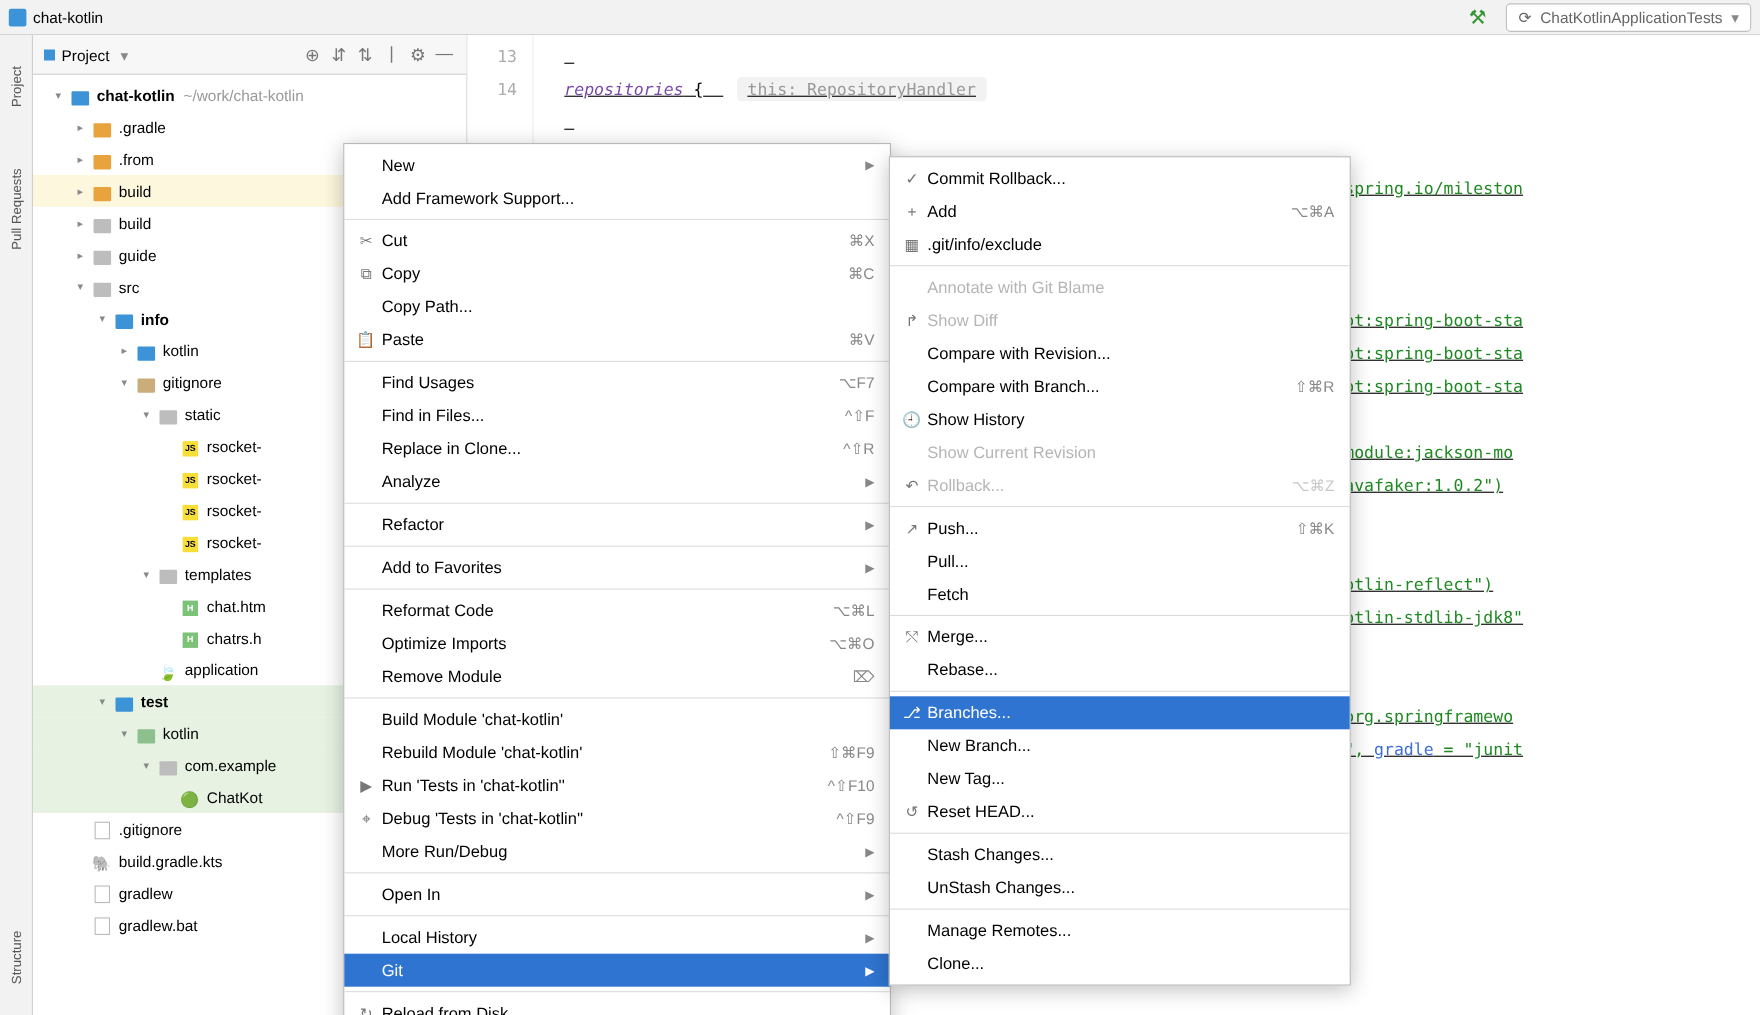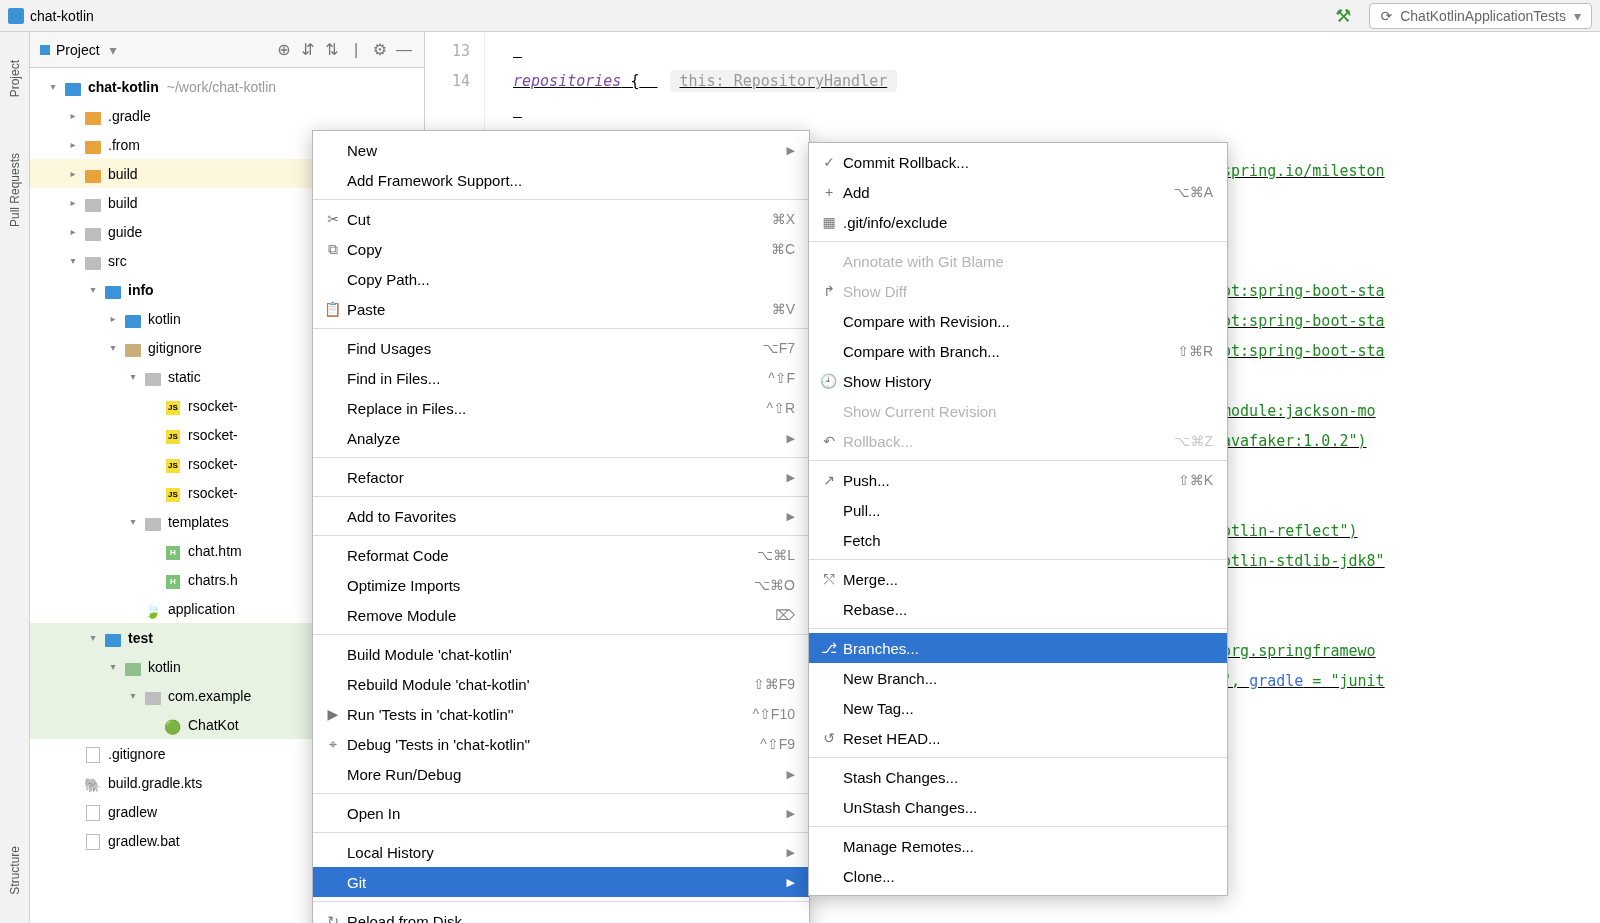--- a/index.html
+++ b/index.html
@@ -378,21 +378,21 @@
       <span class="mi-label">Find Usages</span>
       <span class="mi-short">⌥F7</span>
     </div>
     <div class="ctx-item">
       <span class="mi-icon "></span>
       <span class="mi-label">Find in Files...</span>
       <span class="mi-short">^⇧F</span>
     </div>
     <div class="ctx-item">
       <span class="mi-icon "></span>
-      <span class="mi-label">Replace in Files...</span>
+      <span class="mi-label">Replace in Clone...</span>
       <span class="mi-short">^⇧R</span>
     </div>
     <div class="ctx-item">
       <span class="mi-icon "></span>
       <span class="mi-label">Analyze</span>
       <span class="mi-arrow">▶</span>
     </div>
     <div class="ctx-item sep"></div>
     <div class="ctx-item">
       <span class="mi-icon "></span>

